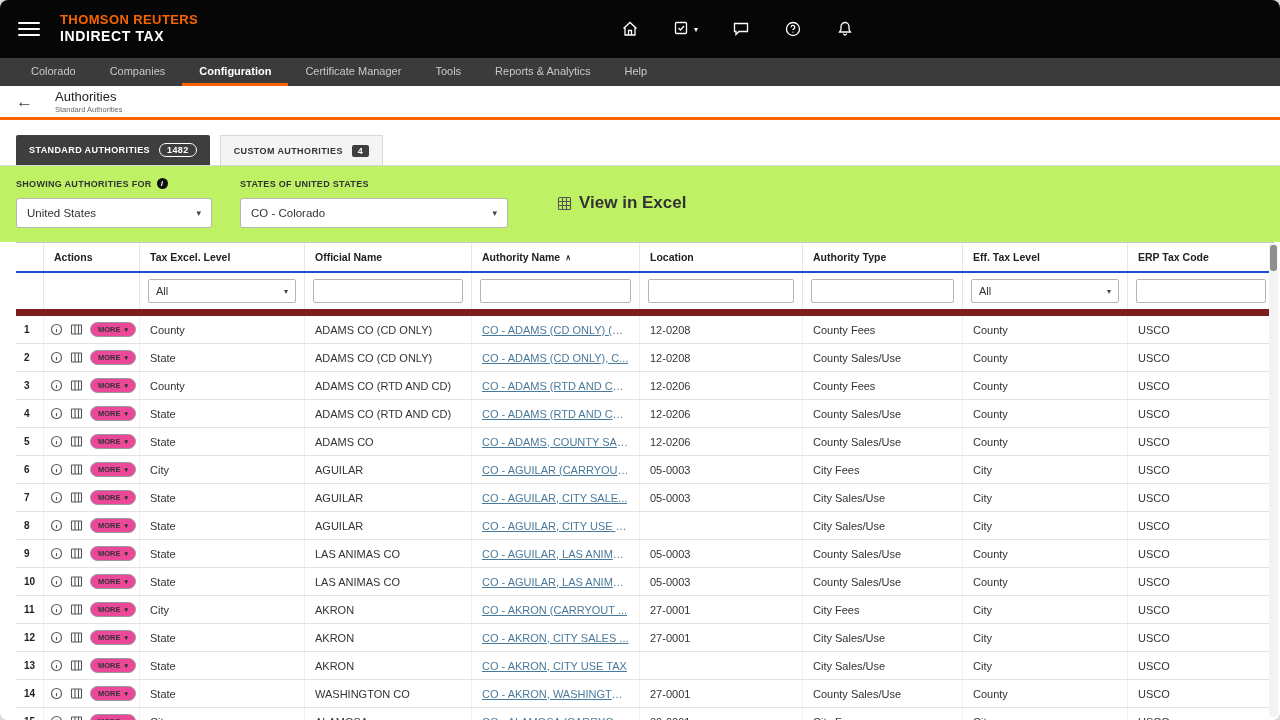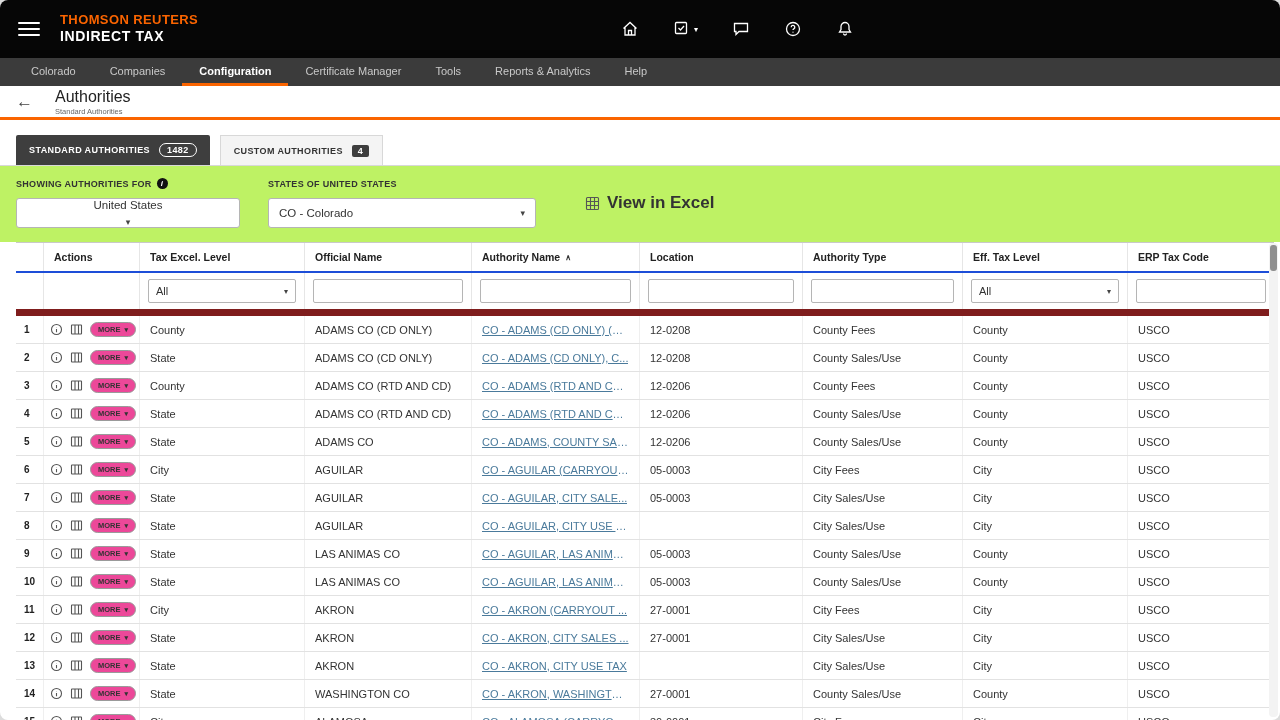--- a/index.html
+++ b/index.html
@@ -23,21 +23,21 @@
   .mainnav { height:28px; background:#3b3b3b; display:flex; align-items:stretch; padding-left:14px; }
   .nav-item { color:#c9c9c9; font-size:11px; padding:0 17px; display:flex; align-items:center;
     cursor:pointer; border-bottom:3px solid transparent; }
   .nav-item.active { color:#fff; font-weight:bold; border-bottom-color:#fa6400; }
 
   
   .pagehead { height:34px; background:#fff; border-bottom:3px solid #fa6400;
     display:flex; align-items:center; padding:0 16px; gap:22px; }
   .back-arrow { font-size:17px; color:#444; cursor:pointer; line-height:1; }
   .ph-titles { line-height:1.2; }
-  .ph-title { font-size:16px; color:#222; }
+  .ph-title { font-size:13px; color:#222; }
   .ph-sub { font-size:7.5px; color:#666; }
 
   
   .tabs { padding:15px 16px 0; display:flex; gap:10px; background:#fff; border-bottom:1px solid #d8d8d8; }
   .tab { font-size:9px; font-weight:bold; letter-spacing:.4px; padding:8px 13px;
     display:flex; gap:9px; align-items:center; cursor:pointer; }
   .tab.active { background:#3e3e3e; color:#fff; border-radius:2px 2px 0 0; }
   .tab.inactive { background:#f4f4f4; color:#333; border:1px solid #d8d8d8; border-bottom:none; }
   .badge-outline { border:1px solid #fff; border-radius:8px; padding:1px 7px; font-size:9px; font-weight:bold; }
   .badge-dark { background:#3e3e3e; color:#fff; border-radius:2px; padding:1px 6px; font-size:9px; font-weight:bold; }
@@ -47,21 +47,21 @@
   .fgroup { display:flex; flex-direction:column; }
   .flabel { font-size:9px; font-weight:bold; color:#333; letter-spacing:.3px;
     display:flex; align-items:center; gap:5px; margin-bottom:9px; }
   .info-dot { width:11px; height:11px; border-radius:50%; background:#111; color:#fff;
     font-size:8px; font-weight:bold; display:inline-flex; align-items:center; justify-content:center;
     font-style:italic; cursor:pointer; }
   .selectbox { border:1px solid #b5b5b5; border-radius:3px; height:30px; background:#fff;
     display:flex; align-items:center; justify-content:space-between; padding:0 10px;
     font-size:11.5px; color:#333; cursor:pointer; }
   .selectbox .caret { font-size:9px; color:#444; }
-  .w-us { width:224px; margin-right:28px;flex-direction:column; }
+  .w-us { width:196px; margin-right:28px; }
   .w-st { width:268px; }
   .vdiv { border-left:1px solid #ddd; margin:0 24px; }
   .excel-btn { display:flex; align-items:center; gap:7px; background:none; border:none;
     font-family:inherit; font-size:17px; font-weight:bold; color:#333; cursor:pointer; align-self:center; }
 
   
   .tablewrap { margin-left:16px; margin-right:6px; }
   .grid { display:grid; grid-template-columns:28px 96px 165px 167px 168px 163px 160px 165px minmax(0,1fr); }
   .thead { border-top:1px solid #c9c9c9; border-bottom:2px solid #1d4ed8; }
   .th { font-size:10.5px; font-weight:bold; color:#222; padding:8px 10px;

